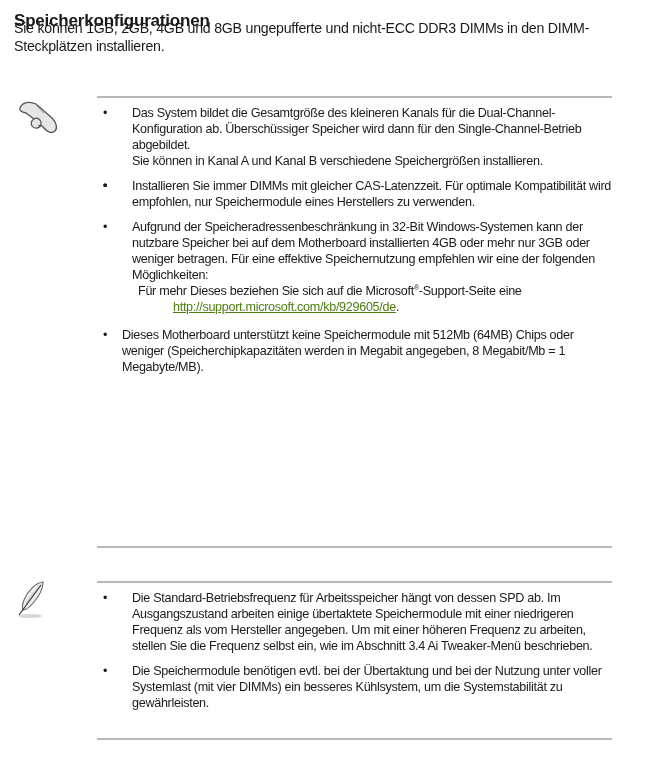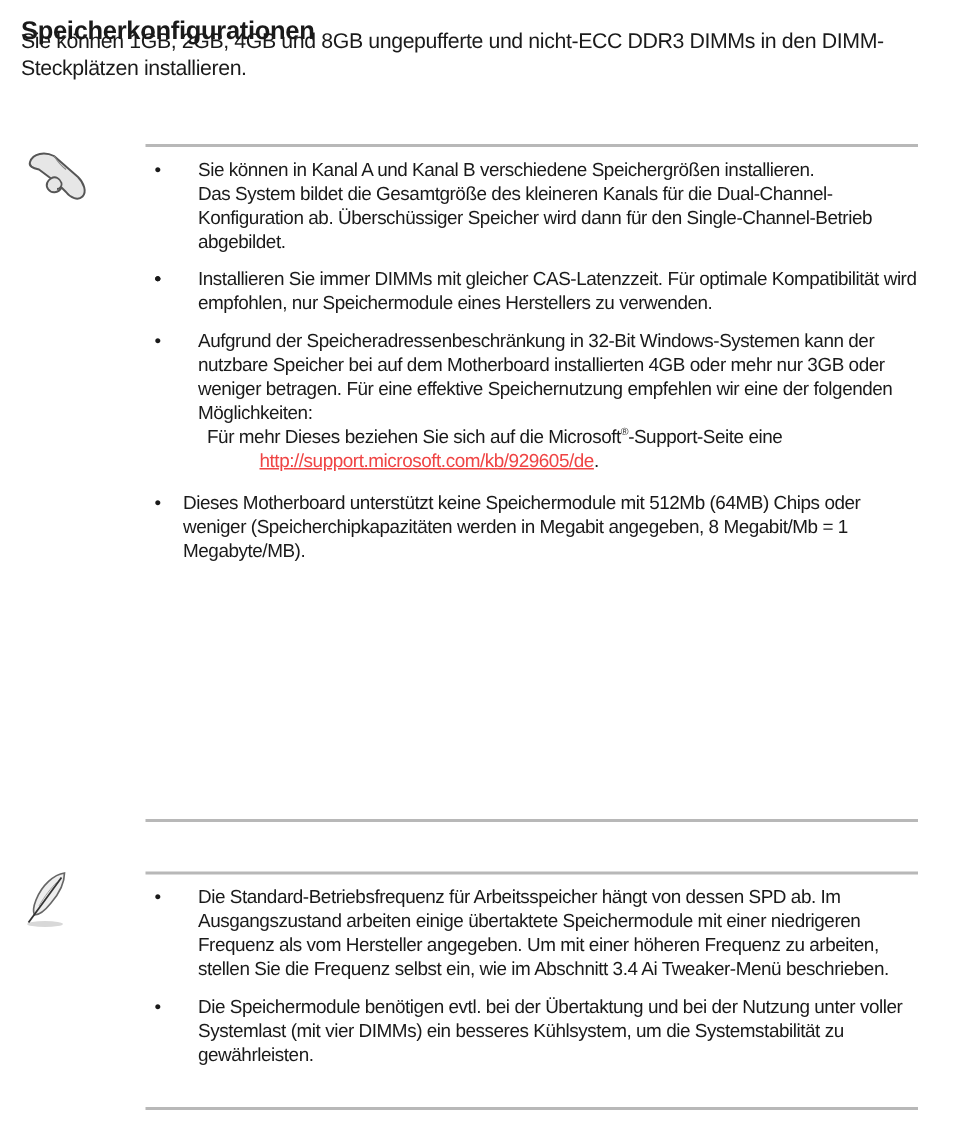--- a/index.html
+++ b/index.html
@@ -24,21 +24,21 @@
     font-size: 12.6px; line-height: 16px; letter-spacing: -0.3px;
   }
   .notes li { position: relative; padding-left: 35px; }
   .notes li .bullet {
     position: absolute; left: 6px; top: 0;
   }
   .notes li.tight { padding-left: 25px; }
   .notes li.tight .bullet { left: 6px; }
   .sub { display: block; }
   .indent { display: block; padding-left: 6px; }
-  a.link { color: #ef4444; text-decoration: underline; padding-left: 35px; }
+  a.link { color: #4d7c0f; text-decoration: underline; padding-left: 35px; }
   sup { font-size: 7px; vertical-align: 5px; line-height: 0; }
   b { font-weight: normal; }
 </style>
 </head>
 <body>
 
 <div class="title">Speicherkonfigurationen</div>
 <div class="intro">Sie können 1GB, 2GB, 4GB und 8GB ungepufferte und nicht-ECC DDR3 DIMMs in den DIMM-Steckplätzen installieren.</div>
 
 <div class="icon" style="left:16px; top:98px;">
@@ -47,22 +47,22 @@
     <path d="M18 21 C21 19 24 21 25 24 C25.5 26 24 28 22 28" fill="none" stroke="#555" stroke-width="1.2"></path>
     <path d="M20 6 C22 9 24 12 28 15" fill="none" stroke="#888" stroke-width="0.8"></path>
   </svg>
 </div>
 
 <div class="rule" style="top:96px;"></div>
 
 <ul class="notes" style="top:105px;">
   <li style="margin-bottom:9px;">
     <span class="bullet">•</span>
+    <span class="sub">Das System bildet die Gesamtgröße des kleineren Kanals für die Dual-Channel-Konfiguration ab. Überschüssiger Speicher wird dann für den Single-Channel-Betrieb abgebildet.</span>
     <span class="sub">Sie können in Kanal A und Kanal B verschiedene Speichergrößen installieren.</span>
-    <span class="sub">Das System bildet die Gesamtgröße des kleineren Kanals für die Dual-Channel-Konfiguration ab. Überschüssiger Speicher wird dann für den Single-Channel-Betrieb abgebildet.</span>
   </li>
   <li style="margin-bottom:9px;">
     <span class="bullet">•</span>
   </li>
   <li style="margin-bottom:9px;">
     <span class="bullet">•</span>
   </li>
   <li style="margin-bottom:9px;">
     <span class="bullet">•</span>
     <span>Installieren Sie immer DIMMs mit gleicher CAS-Latenzzeit. Für optimale Kompatibilität wird empfohlen, nur Speichermodule eines Herstellers zu verwenden.</span>

